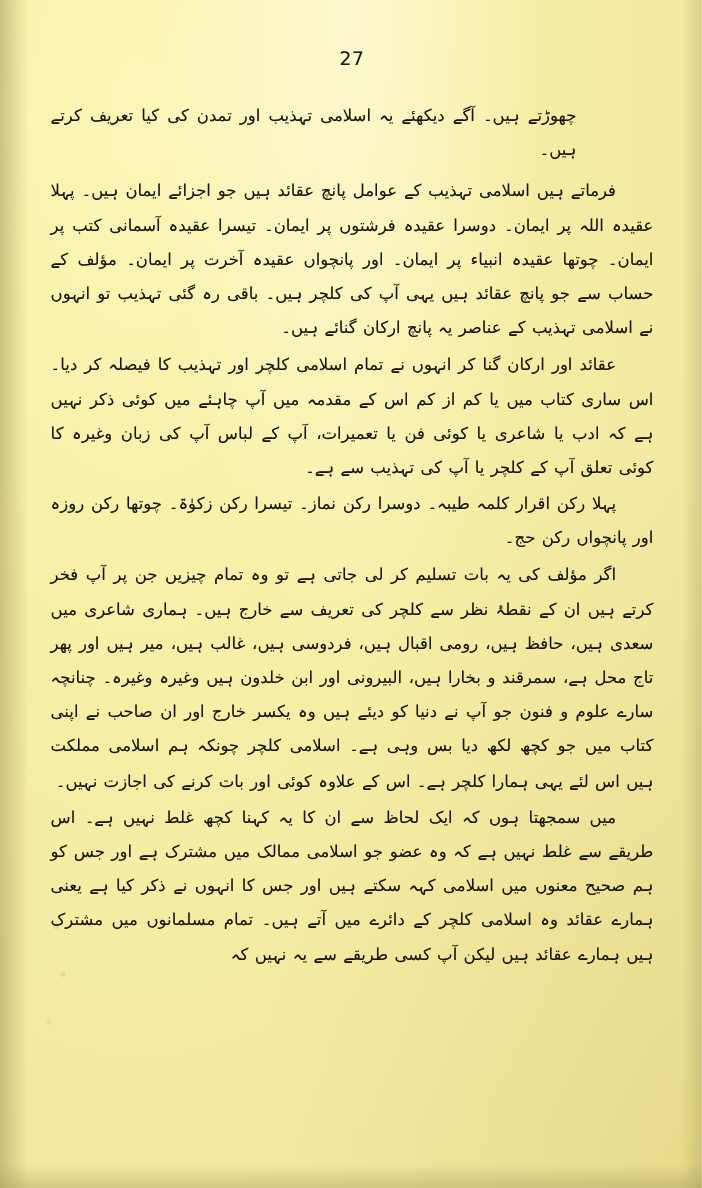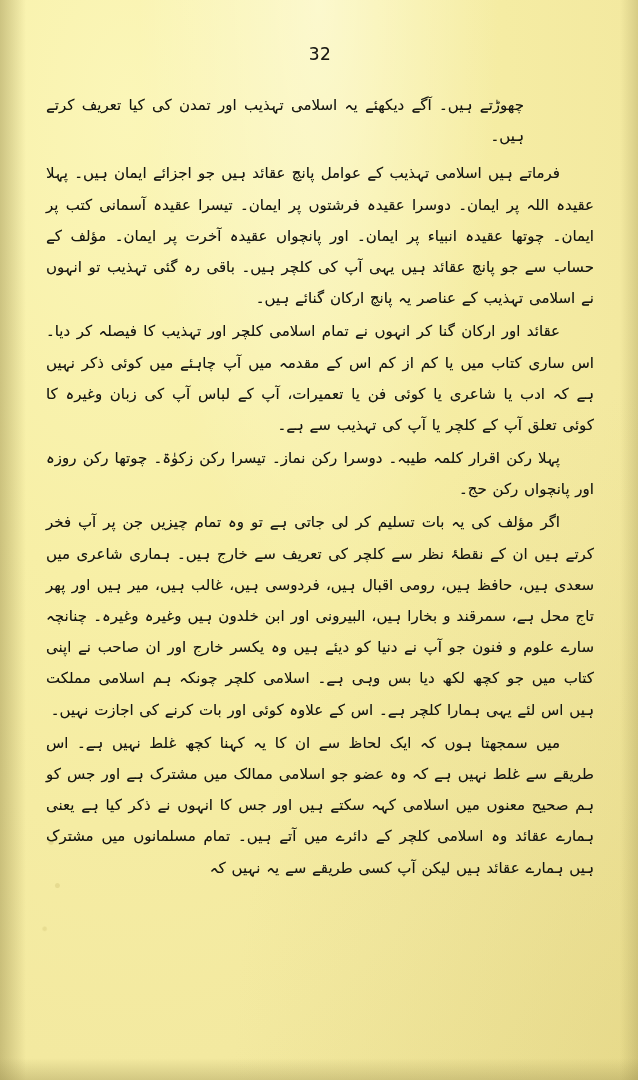--- a/index.html
+++ b/index.html
@@ -107,21 +107,21 @@
 </head>
 <body>
 
 <div class="page-scan">
   <div class="gutter-shadow"></div>
   <div class="edge-shadow-right"></div>
   <div class="edge-shadow-bottom"></div>
 
   <div class="content">
 
-    <div class="page-number">32</div>
+    <div class="page-number">27</div>
 
     <div class="body-text">
 
       <p class="para continuation">چھوڑتے ہیں۔ آگے دیکھئے یہ اسلامی تہذیب اور تمدن کی کیا تعریف کرتے ہیں۔</p>
 
       <p class="para">فرماتے ہیں اسلامی تہذیب کے عوامل پانچ عقائد ہیں جو اجزائے ایمان ہیں۔ پہلا عقیدہ اللہ پر ایمان۔ دوسرا عقیدہ فرشتوں پر ایمان۔ تیسرا عقیدہ آسمانی کتب پر ایمان۔ چوتھا عقیدہ انبیاء پر ایمان۔ اور پانچواں عقیدہ آخرت پر ایمان۔ مؤلف کے حساب سے جو پانچ عقائد ہیں یہی آپ کی کلچر ہیں۔ باقی رہ گئی تہذیب تو انہوں نے اسلامی تہذیب کے عناصر یہ پانچ ارکان گنائے ہیں۔</p>
 
       <p class="para">عقائد اور ارکان گنا کر انہوں نے تمام اسلامی کلچر اور تہذیب کا فیصلہ کر دیا۔ اس ساری کتاب میں یا کم از کم اس کے مقدمہ میں آپ چاہئے میں کوئی ذکر نہیں ہے کہ ادب یا شاعری یا کوئی فن یا تعمیرات، آپ کے لباس آپ کی زبان وغیرہ کا کوئی تعلق آپ کے کلچر یا آپ کی تہذیب سے ہے۔</p>
 
       <p class="para">پہلا رکن اقرار کلمہ طیبہ۔ دوسرا رکن نماز۔ تیسرا رکن زکوٰۃ۔ چوتھا رکن روزہ اور پانچواں رکن حج۔</p>

